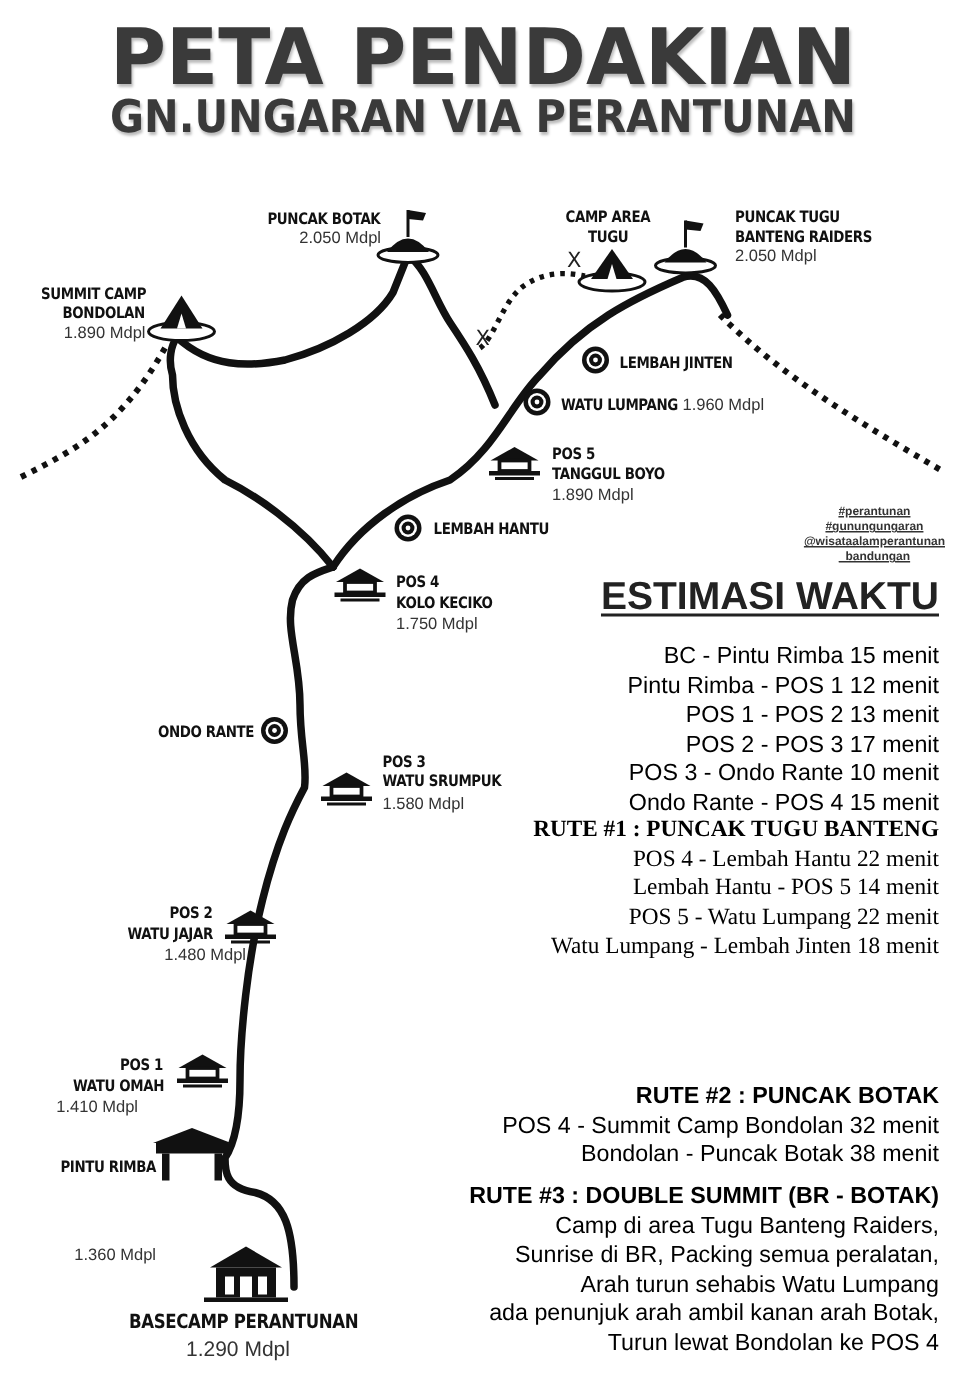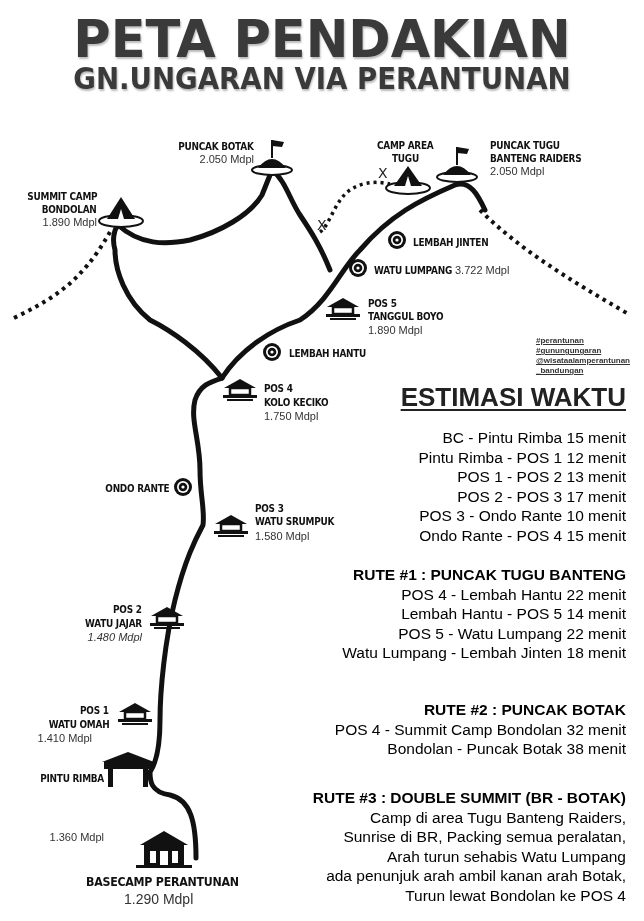--- a/index.html
+++ b/index.html
@@ -5,21 +5,21 @@
     html, body { margin:0; padding:0; background:#ffffff; }
     body { width:644px; height:921px; position:relative; overflow:hidden; font-family:"Liberation Sans", sans-serif; color:#2a2a2a; }
     .title1 { position:absolute; left:0; width:644px; top:12px; text-align:center; font-family:"DejaVu Sans", sans-serif; font-weight:bold; font-size:52px; letter-spacing:0px; color:#3a3a3a; transform:scaleX(0.98); line-height:54px; text-shadow:1px 2px 2px #bbb; }
     .title2 { position:absolute; left:0; width:644px; top:62px; text-align:center; font-family:"DejaVu Sans", sans-serif; font-weight:bold; font-size:30px; color:#3a3a3a; line-height:34px; transform:scaleX(0.92); text-shadow:1px 2px 2px #bbb; }
     svg.map { position:absolute; left:0; top:0; }
     .lbl { position:absolute; font-family:"DejaVu Sans", sans-serif; font-weight:bold; font-size:10.5px; color:#111; line-height:13px; white-space:nowrap; letter-spacing:-0.3px; transform:scaleX(0.85); }
     .lbl.r { text-align:right; transform-origin:right top; }
     .lbl.l { transform-origin:left top; }
     .alt { position:absolute; font-size:11px; color:#333; white-space:nowrap; line-height:13px; }
     .alt.r { text-align:right; }
-    .hash { position:absolute; right:14px; top:336px; text-align:left; font-size:8px; line-height:10px; color:#333; font-weight:bold; }
+    .hash { position:absolute; right:14px; top:336px; text-align:center; font-size:8px; line-height:10px; color:#333; font-weight:bold; }
     .hash div { text-decoration:underline; }
     .est-title { position:absolute; right:18px; top:382px; font-size:26px; font-weight:bold; color:#222; text-decoration:underline; text-decoration-thickness:2px; text-underline-offset:3px;text-align:right; }
     .blk { position:absolute; right:18px; text-align:right; font-size:15.5px; line-height:19.5px; color:#000000; }
     .blk .h { font-weight:bold; }
   </style>
 </head>
 <body>
 
 <div class="title1">PETA PENDAKIAN</div>
 <div class="title2">GN.UNGARAN VIA PERANTUNAN</div>
@@ -124,41 +124,41 @@
 <div class="lbl l" style="left:377px;top:139px;">CAMP AREA</div>
 <div class="lbl l" style="left:392px;top:152px;">TUGU</div>
 
 <div class="lbl l" style="left:490px;top:139px;">PUNCAK TUGU</div>
 <div class="lbl l" style="left:490px;top:152px;">BANTENG RAIDERS</div>
 <div class="alt" style="left:490px;top:165px;">2.050 Mdpl</div>
 
 <div class="lbl l" style="left:413px;top:236px;">LEMBAH JINTEN</div>
 
 <div class="lbl l" style="left:374px;top:264px;">WATU LUMPANG</div>
-<div class="alt" style="left:455px;top:264px;">3.722 Mdpl</div>
+<div class="alt" style="left:455px;top:264px;">1.960 Mdpl</div>
 
 <div class="lbl l" style="left:368px;top:297px;">POS 5</div>
 <div class="lbl l" style="left:368px;top:310px;">TANGGUL BOYO</div>
 <div class="alt" style="left:368px;top:324px;">1.890 Mdpl</div>
 
 <div class="lbl l" style="left:289px;top:347px;">LEMBAH HANTU</div>
 
 <div class="lbl l" style="left:264px;top:382px;">POS 4</div>
 <div class="lbl l" style="left:264px;top:396px;">KOLO KECIKO</div>
 <div class="alt" style="left:264px;top:410px;">1.750 Mdpl</div>
 
 <div class="lbl r" style="right:475px;top:482px;">ONDO RANTE</div>
 
 <div class="lbl l" style="left:255px;top:502px;">POS 3</div>
 <div class="lbl l" style="left:255px;top:515px;">WATU SRUMPUK</div>
 <div class="alt" style="left:255px;top:530px;">1.580 Mdpl</div>
 
 <div class="lbl r" style="right:502px;top:603px;">POS 2</div>
 <div class="lbl r" style="right:502px;top:617px;">WATU JAJAR</div>
-<div class="alt r" style="right:502px;top:631px;font-style:italic;">1.480 Mdpl</div>
+<div class="alt r" style="right:480px;top:631px;">1.480 Mdpl</div>
 
 <div class="lbl r" style="right:535px;top:704px;">POS 1</div>
 <div class="lbl r" style="right:535px;top:718px;">WATU OMAH</div>
 <div class="alt r" style="right:552px;top:732px;">1.410 Mdpl</div>
 
 <div class="lbl r" style="right:540px;top:772px;">PINTU RIMBA</div>
 <div class="alt r" style="right:540px;top:831px;">1.360 Mdpl</div>
 
 <div class="lbl l" style="left:86px;top:875px;font-size:13px;">BASECAMP PERANTUNAN</div>
 <div class="alt" style="left:124px;top:893px;font-size:14px;">1.290 Mdpl</div>
@@ -174,29 +174,29 @@
 
 <div class="blk" style="top:428px;">
   <div>BC - Pintu Rimba 15 menit</div>
   <div>Pintu Rimba - POS 1 12 menit</div>
   <div>POS 1 - POS 2 13 menit</div>
   <div>POS 2 - POS 3 17 menit</div>
   <div>POS 3 - Ondo Rante 10 menit</div>
   <div>Ondo Rante - POS 4 15 menit</div>
 </div>
 
-<div class="blk" style="top:565px;">
+<div class="blk" style="top:543px;font-family:Liberation Serif, serif;">
   <div class="h">RUTE #1 : PUNCAK TUGU BANTENG</div>
   <div>POS 4 - Lembah Hantu 22 menit</div>
   <div>Lembah Hantu - POS 5 14 menit</div>
   <div>POS 5 - Watu Lumpang 22 menit</div>
   <div>Watu Lumpang - Lembah Jinten 18 menit</div>
 </div>
 
-<div class="blk" style="top:700px;margin-left:29px;">
+<div class="blk" style="top:721px;margin-left:29px;">
   <div class="h">RUTE #2 : PUNCAK BOTAK</div>
   <div>POS 4 - Summit Camp Bondolan 32 menit</div>
   <div>Bondolan - Puncak Botak 38 menit</div>
 </div>
 
 <div class="blk" style="top:788px;">
   <div class="h">RUTE #3 : DOUBLE SUMMIT (BR - BOTAK)</div>
   <div>Camp di area Tugu Banteng Raiders,</div>
   <div>Sunrise di BR, Packing semua peralatan,</div>
   <div>Arah turun sehabis Watu Lumpang</div>

